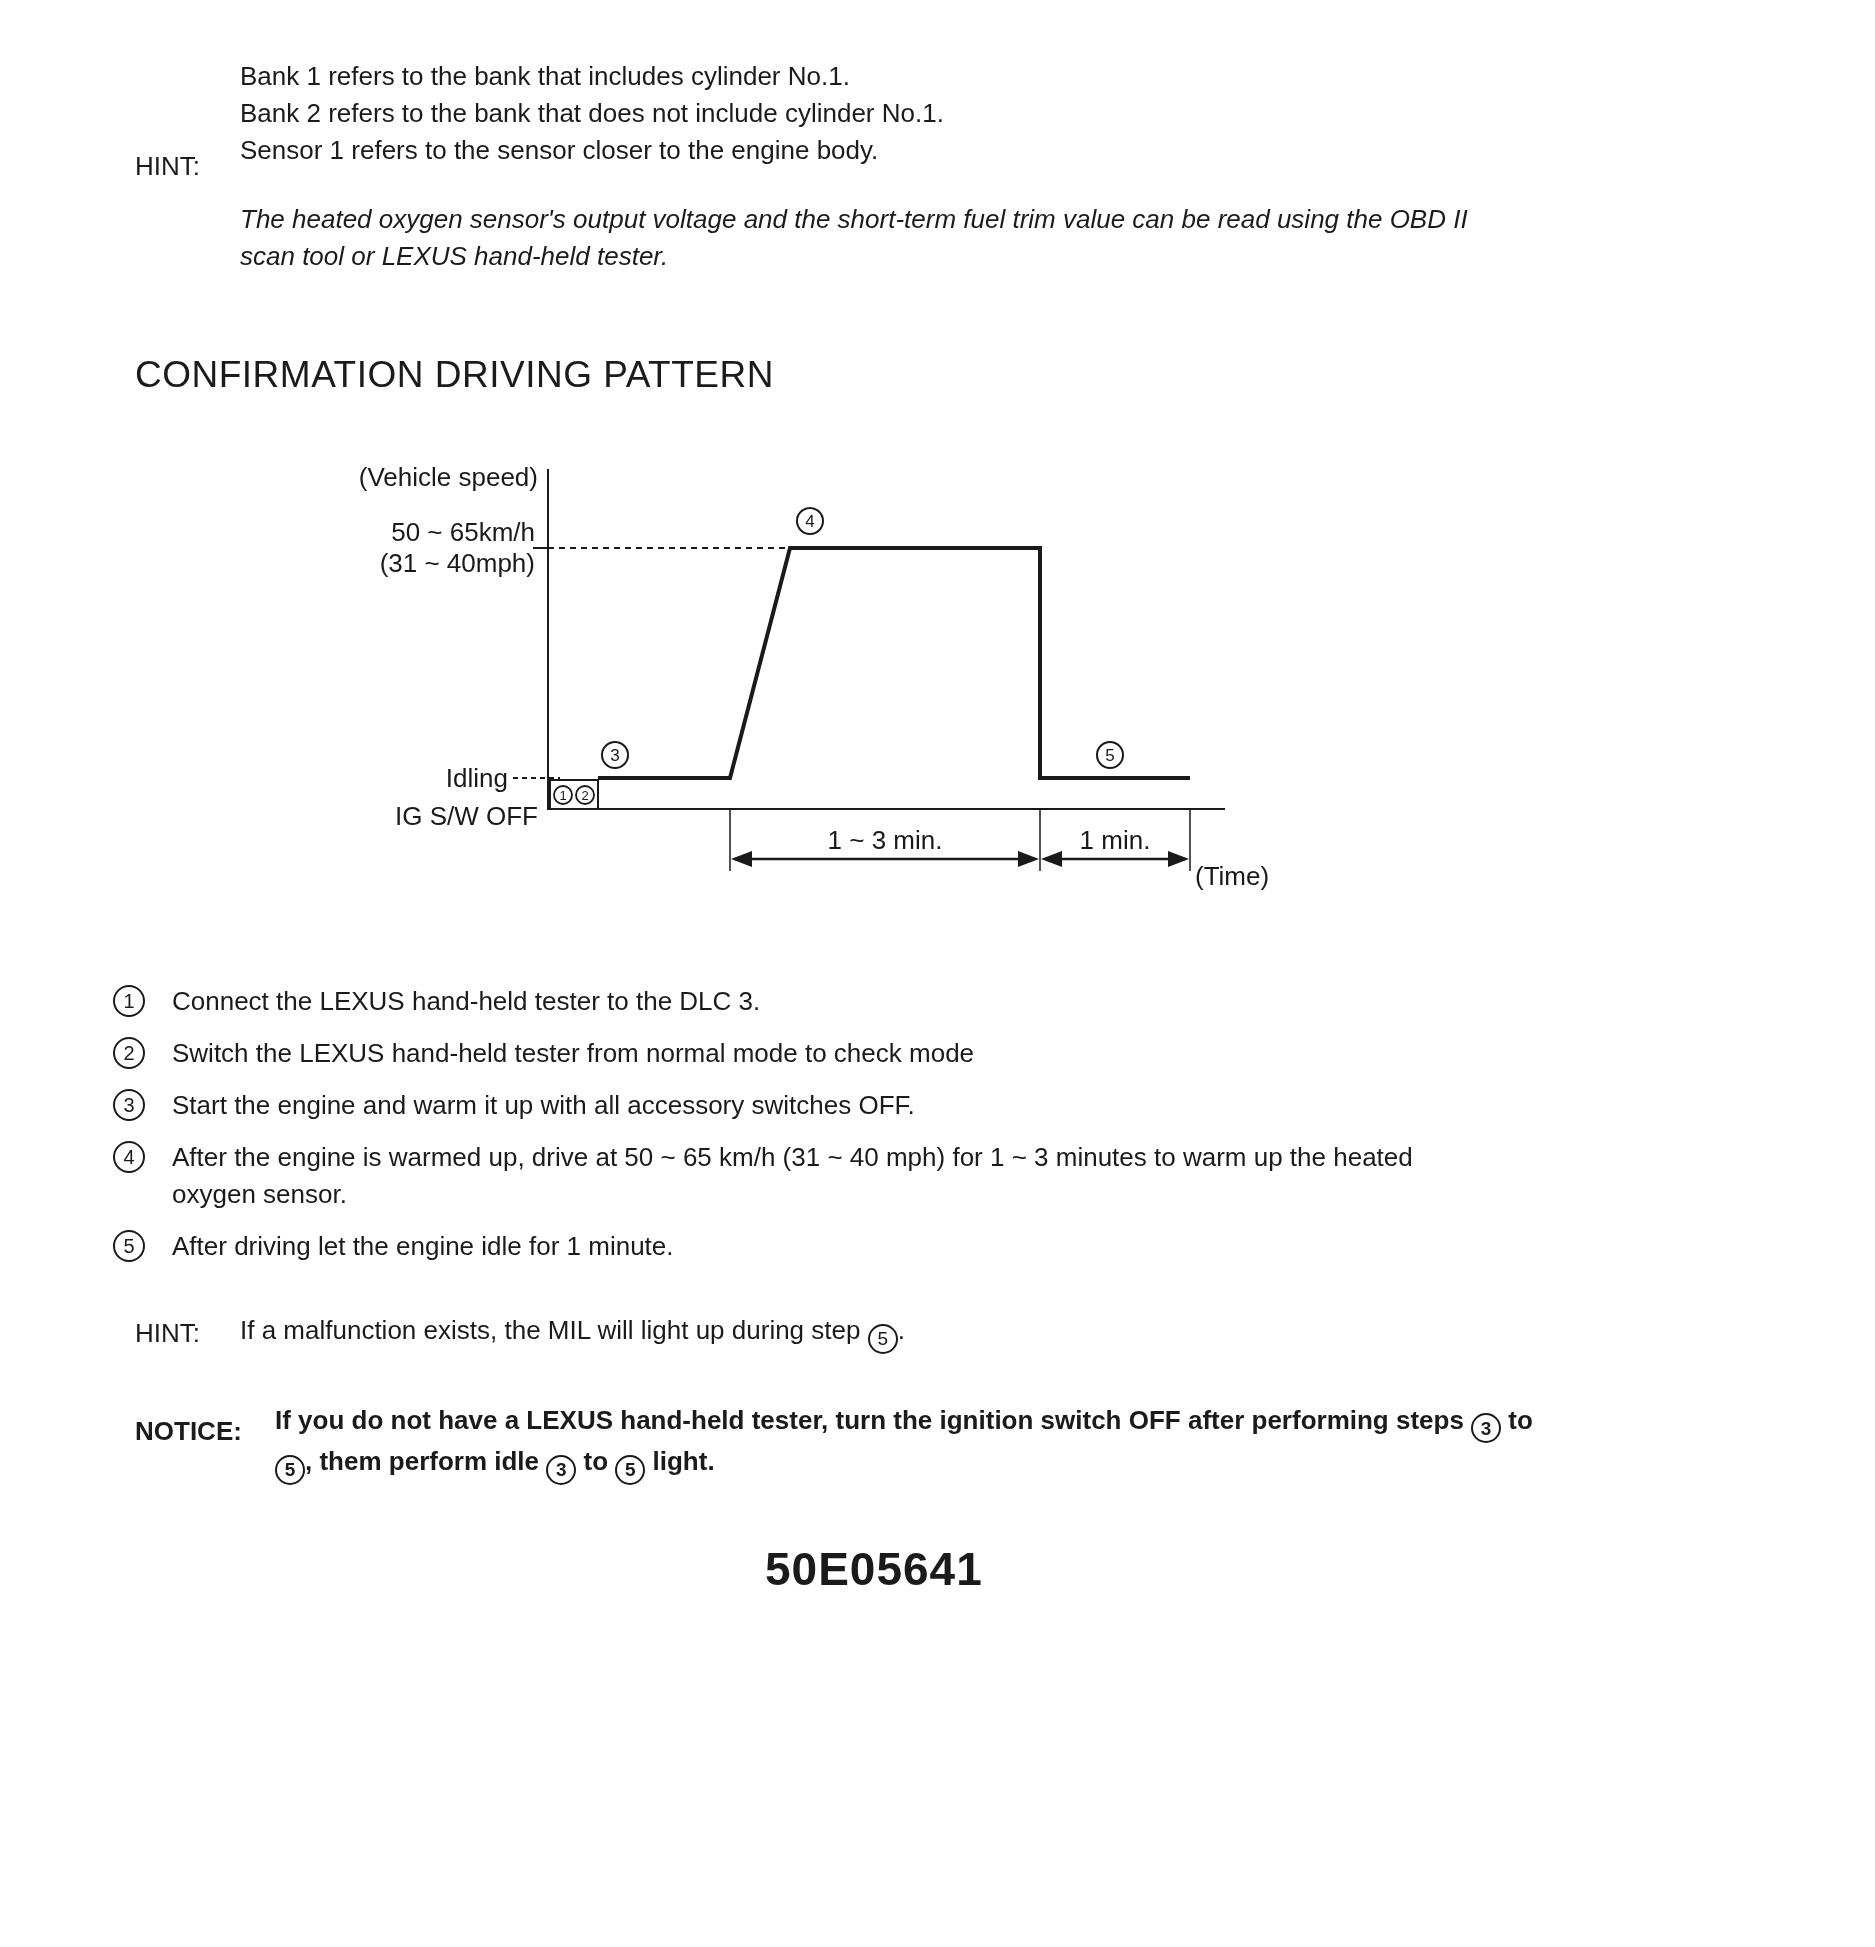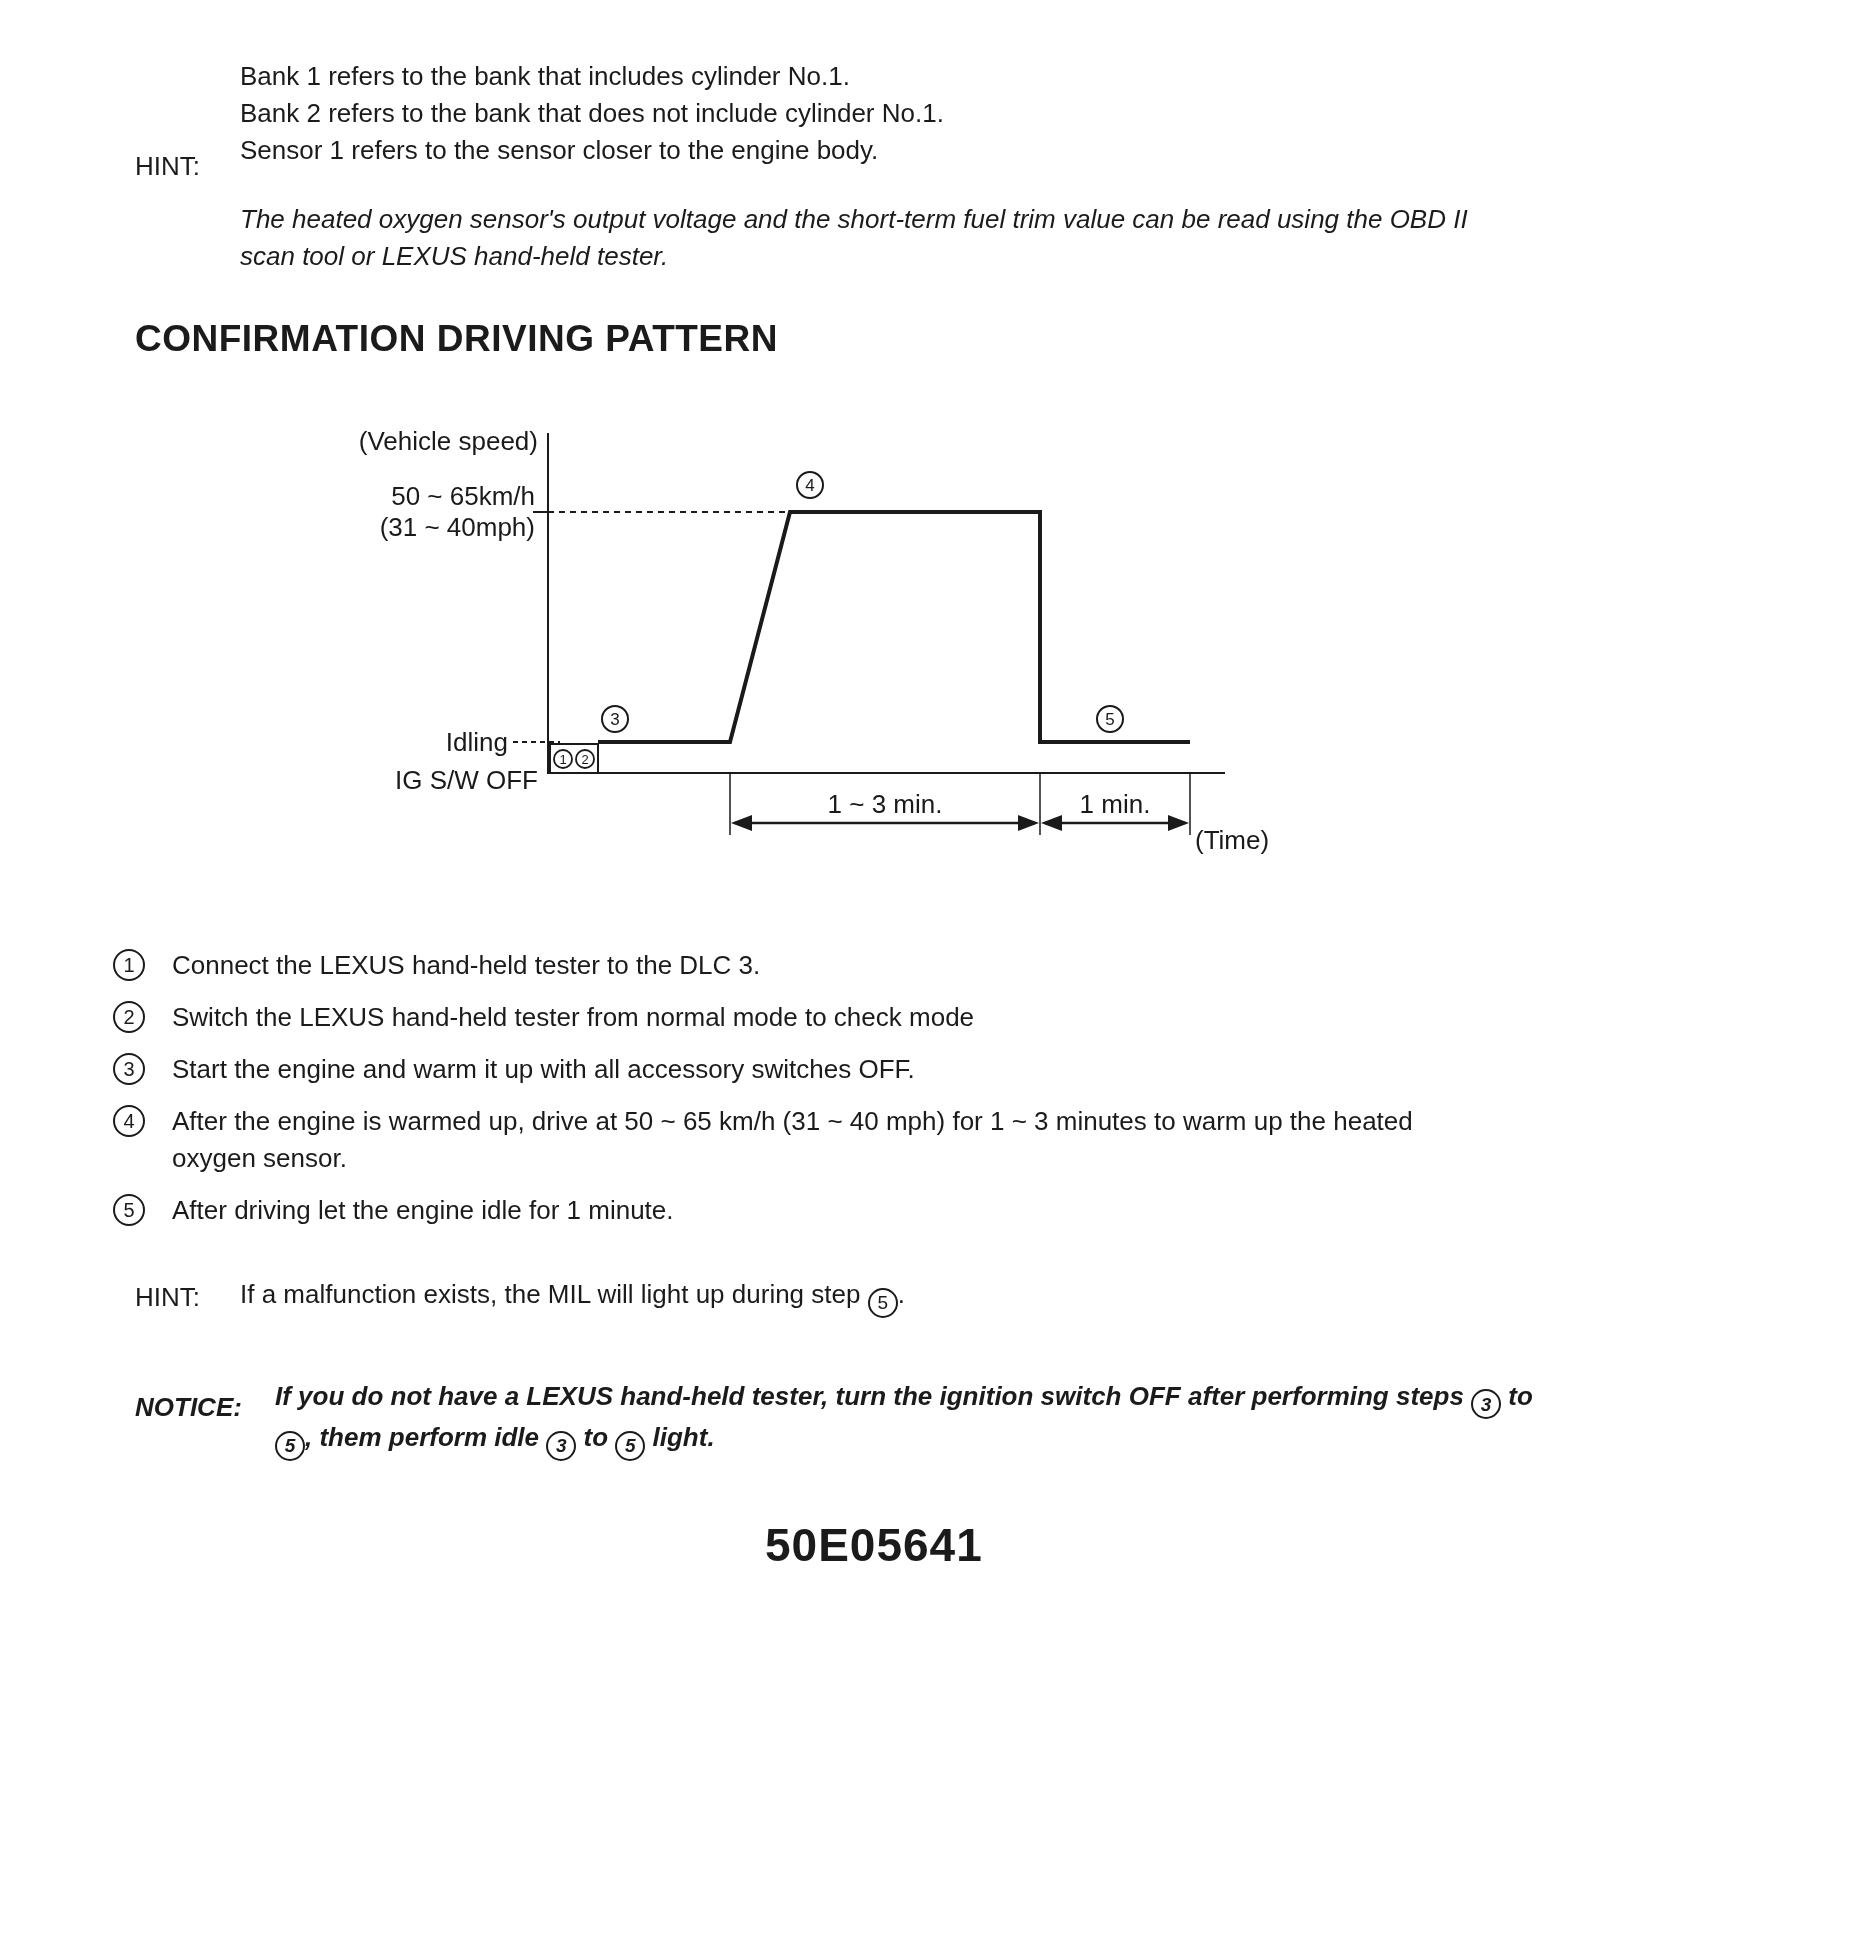--- a/index.html
+++ b/index.html
@@ -11,22 +11,22 @@
     font-size:26px; line-height:1.42;
     padding:58px 90px 40px 135px;
     position:relative;
   }
   .flex-row { display:flex; align-items:center; }
   .label-col { flex:0 0 105px; }
   .notice .label-col { flex:0 0 140px; font-weight:bold; }
   .hint-lines div { white-space:nowrap; }
   .hint-para { margin-top:32px; max-width:1280px;font-style:italic; }
   h1.heading {
-    margin-top:38px;
-    font-size:37px; font-weight:bold; letter-spacing:0.5px;
+    margin-top:74px;
+    font-size:37px; font-weight:normal; letter-spacing:0.5px;
   }
   .diagram-wrap { margin-top:52px; margin-left:218px; }
   svg text { font-family:"Liberation Sans", sans-serif; fill:#1a1a1a; font-size:26px; }
   svg .marker-txt { font-size:17px; }
   svg .marker-txt-sm { font-size:13px; }
 
   .steps { margin-top:60px; }
   .step-row { display:flex; align-items:flex-start; margin-bottom:15px; margin-left:-22px; }
   .step-marker {
     flex:0 0 32px; height:32px; width:32px;
@@ -35,21 +35,21 @@
     font-size:20px; line-height:1; margin-right:27px; margin-top:2px;
   }
   .step-text { max-width:1250px; }
 
   .circ {
     display:inline-flex; align-items:center; justify-content:center;
     width:30px; height:30px; border:2px solid #1b1b1b; border-radius:50%;
     font-size:19px; line-height:1; vertical-align:-6px;
   }
   .hint-bottom { margin-top:48px; }
-  .notice { margin-top:36px; font-weight:bold;font-style:italic; }
+  .notice { margin-top:24px; font-weight:bold; }
   .notice-body { max-width:1260px; }
   .notice-p2 { margin-top:24px; }
   .doc-code {
     margin-top:52px; margin-left:630px;
     font-size:46px; font-weight:bold; letter-spacing:1px;
   }
 </style>
 </head>
 <body>
 

